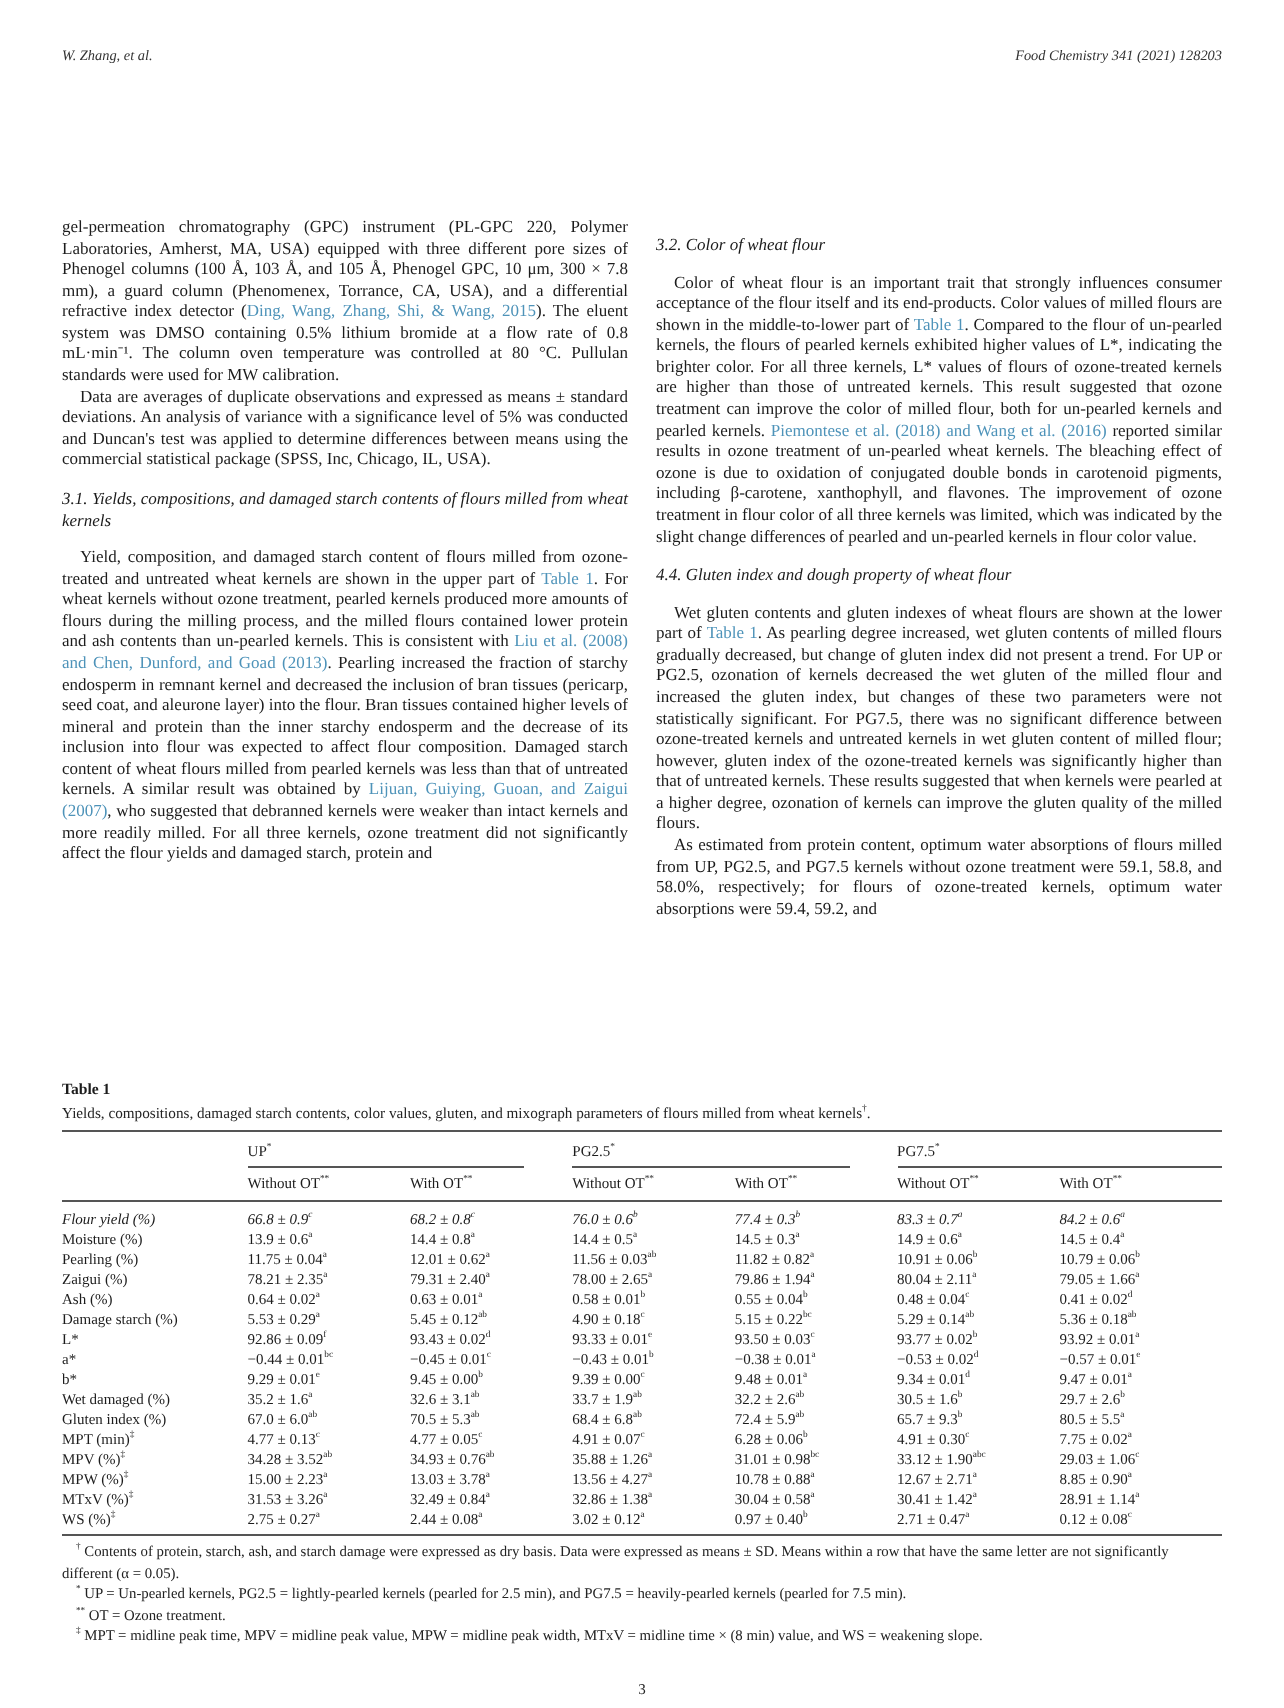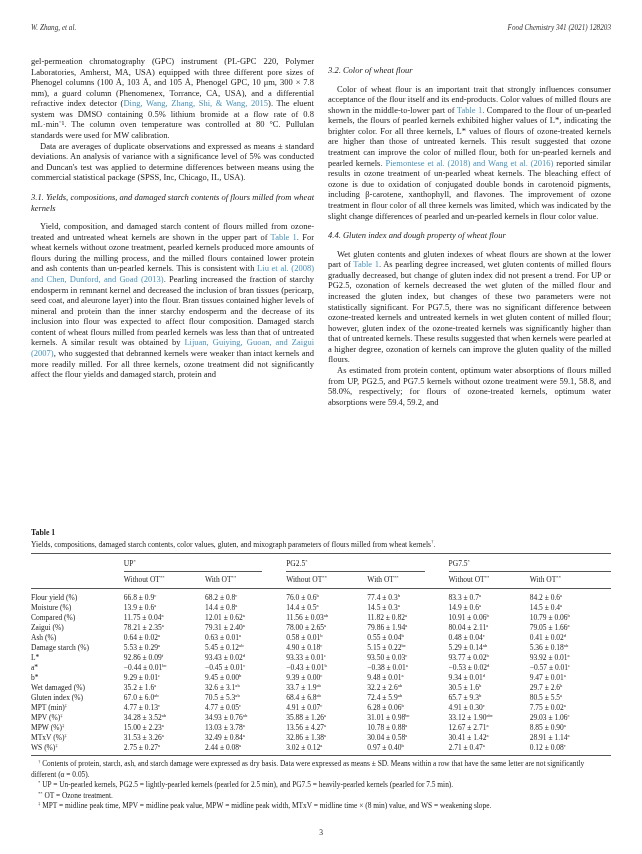--- a/index.html
+++ b/index.html
@@ -3,42 +3,42 @@
 <meta charset="utf-8">
 <style>
   :root{ --link:#4e93b9; }
   html,body{margin:0;padding:0;}
   body{
     width:642px;height:854px;background:#ffffff;color:#1c1c1c;
     font-family:"Liberation Serif", serif; overflow:hidden; position:relative;
   }
   .page{padding:24px 31px 0 31px;}
   header{display:flex;justify-content:space-between;align-items:flex-start;
-    font-style:italic;font-size:7.2px;color:#333;margin-bottom:24px;font-family:Liberation Serif, serif;}
+    font-style:italic;font-size:7.2px;color:#333;margin-bottom:36px;font-family:Liberation Serif, serif;}
   .cols{display:flex;gap:14px;height:466px;overflow:hidden;text-align:justify;}
-  .col{width:283px;font-size:8.5px;line-height:1.245;}
+  .col{width:283px;font-size:8.5px;line-height:1.245;margin-top:40px;}
   .para{margin:0;}
   .para.ind{text-indent:9px;}
   .hital{font-style:italic;margin:9px 0 8px 0;font-size:8.5px;}
   .hbold{font-weight:bold;margin:11px 0 9px 0;font-size:8.7px;}
   .cite{color:var(--link);}
   sup{font-size:0.62em;line-height:0;}
   .tablewrap{margin-top:6px;}
   .tlabel{font-size:7.8px;font-weight:bold;margin-bottom:3px;}
   .tcaption{font-size:7.6px;color:#222;margin-bottom:4px;}
   table{width:100%;border-collapse:collapse;table-layout:fixed;
     border-top:1px solid #555;border-bottom:1px solid #555;font-size:7.5px;}
   thead th{font-weight:normal;text-align:left;vertical-align:bottom;padding:0;}
   .grprow th{padding-top:4px;}
   .grpline{display:block;border-bottom:1px solid #555;margin-right:24px;padding:1px 0 3px 0;}
   .grpline.last{margin-right:0;}
   .subrow th{padding:3px 0 4px 0;border-bottom:1px solid #555;}
   tbody th{font-weight:normal;text-align:left;padding:0.5px 0;}
   tbody td{text-align:left;padding:0.5px 0;}
-  tbody tr:first-child th, tbody tr:first-child td{padding-top:3.5px;}
+  tbody tr:first-child th, tbody tr:first-child td{padding-top:3.5px;font-style:italic;}
   tbody tr:last-child th, tbody tr:last-child td{padding-bottom:3.5px;}
   .fnotes{margin-top:3px;}
   .fn{font-size:7.4px;line-height:1.42;margin:0;color:#222;text-indent:7px;}
   footer{text-align:center;margin-top:16px;font-size:7.5px;color:#222;}
 </style>
 </head>
 <body>
 
 <div class="page">
 
@@ -103,21 +103,21 @@
           <tr>
             <th>Moisture (%)</th>
             <td>13.9 ± 0.6<sup>a</sup></td>
             <td>14.4 ± 0.8<sup>a</sup></td>
             <td>14.4 ± 0.5<sup>a</sup></td>
             <td>14.5 ± 0.3<sup>a</sup></td>
             <td>14.9 ± 0.6<sup>a</sup></td>
             <td>14.5 ± 0.4<sup>a</sup></td>
           </tr>
           <tr>
-            <th>Compared (%)</th>
+            <th>Pearling (%)</th>
             <td>11.75 ± 0.04<sup>a</sup></td>
             <td>12.01 ± 0.62<sup>a</sup></td>
             <td>11.56 ± 0.03<sup>ab</sup></td>
             <td>11.82 ± 0.82<sup>a</sup></td>
             <td>10.91 ± 0.06<sup>b</sup></td>
             <td>10.79 ± 0.06<sup>b</sup></td>
           </tr>
           <tr>
             <th>Zaigui (%)</th>
             <td>78.21 ± 2.35<sup>a</sup></td>

